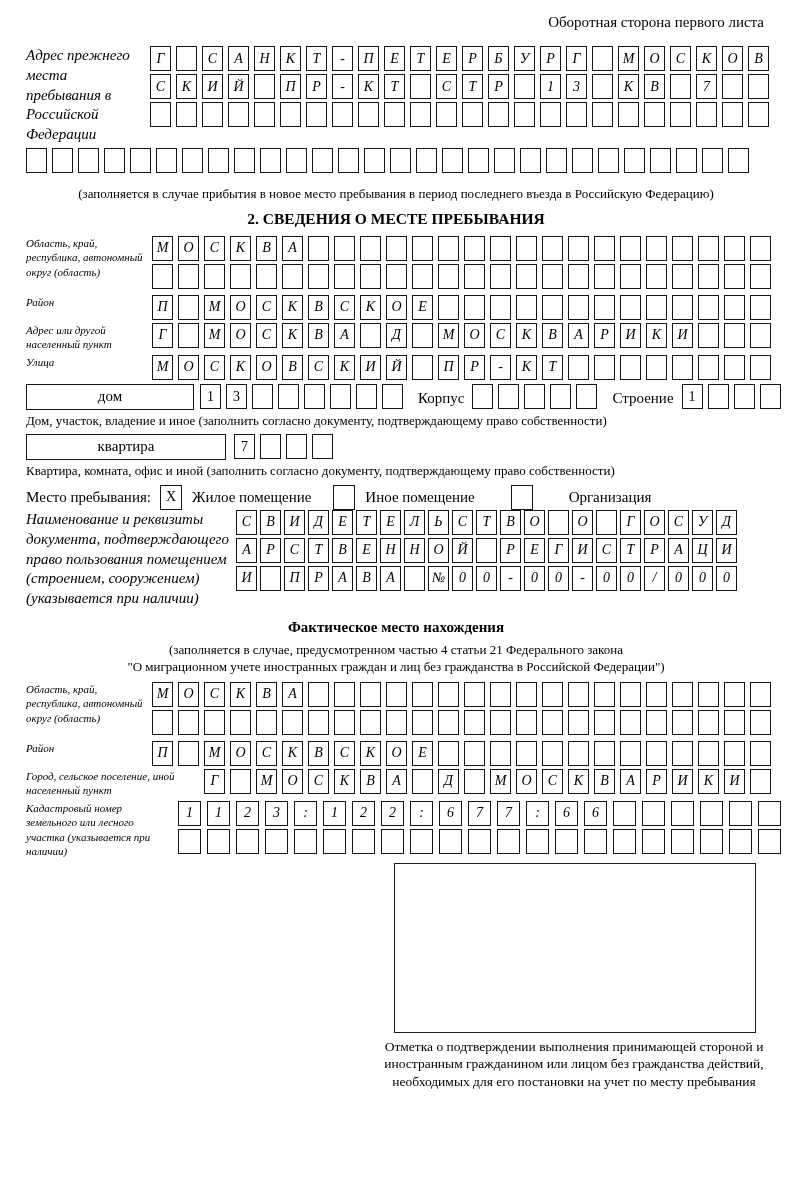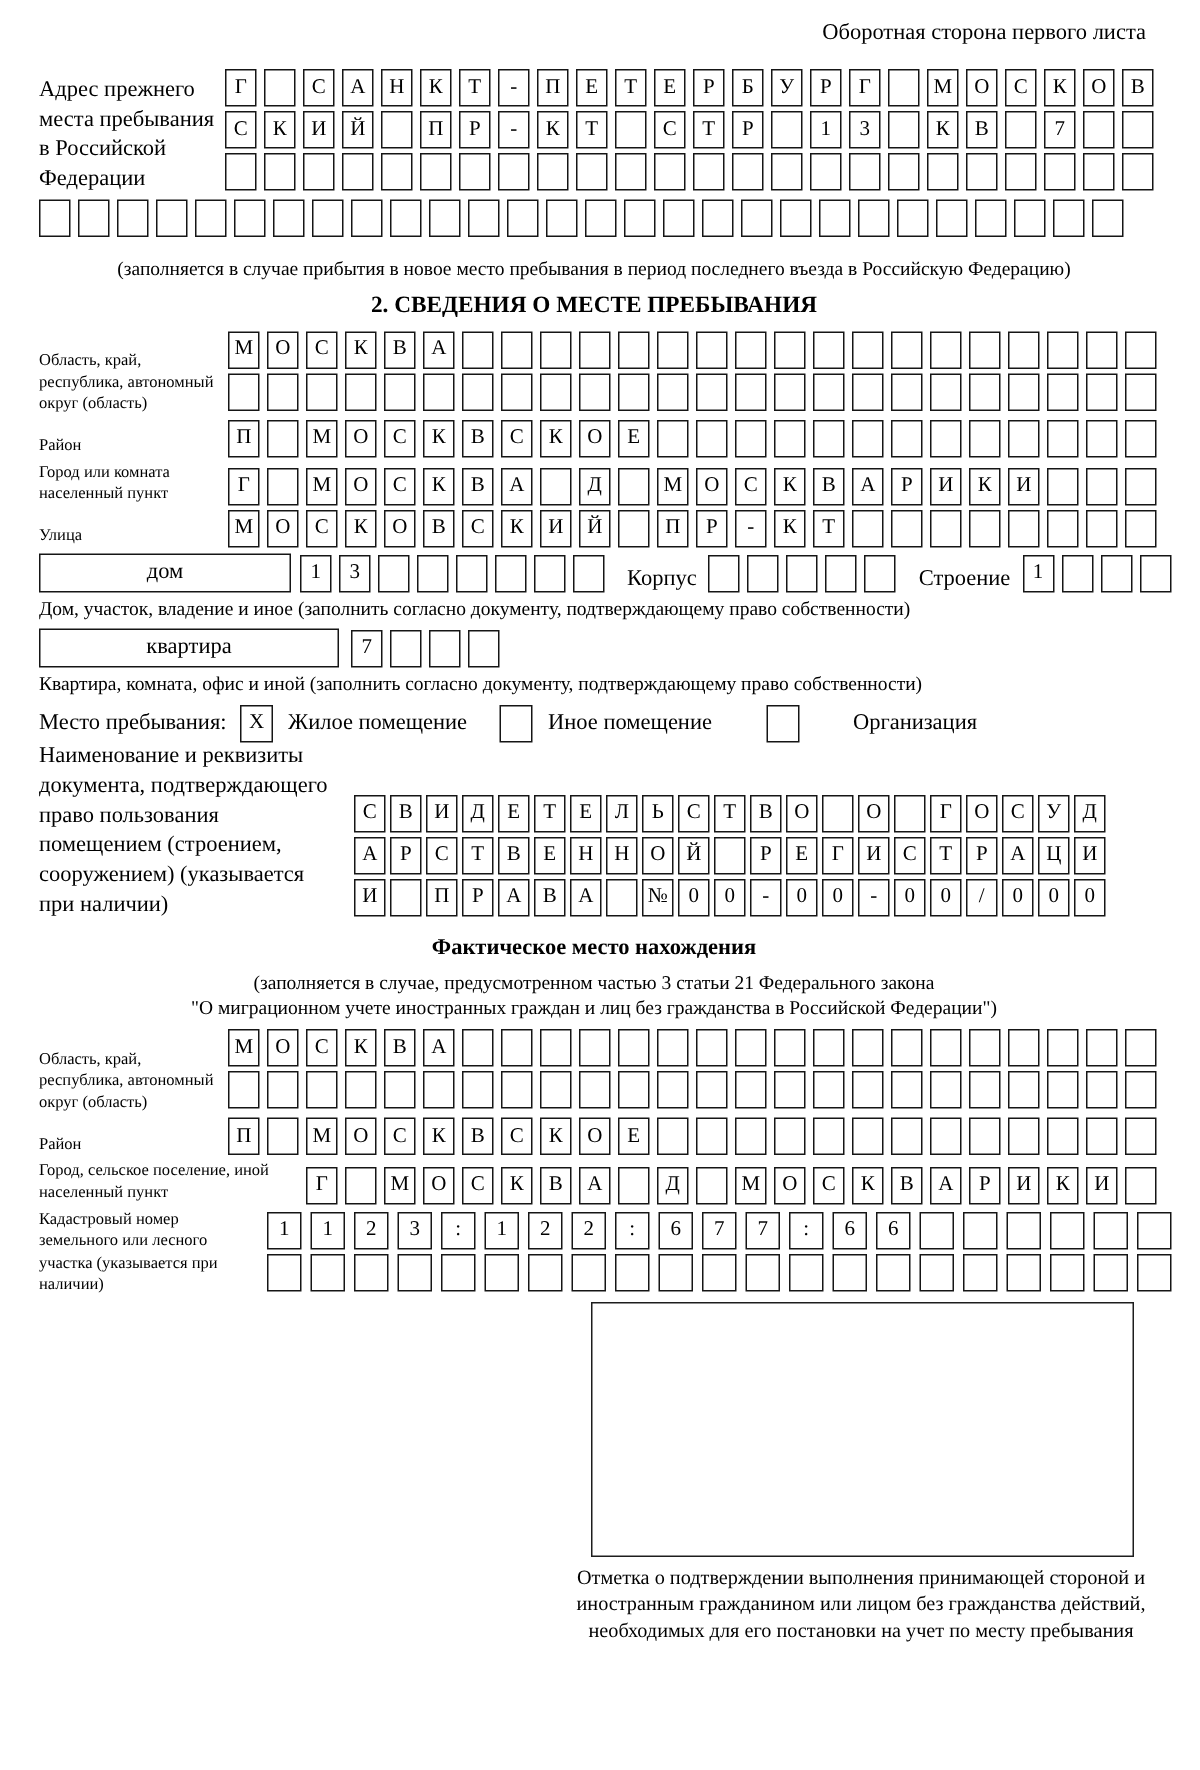--- a/index.html
+++ b/index.html
@@ -5,40 +5,40 @@
   * { box-sizing: border-box; }
   html,body { margin:0; padding:0; }
   body {
     width:800px; height:1180px; background:#ffffff; color:#000;
     font-family:"Liberation Serif","DejaVu Serif",serif;
     overflow:hidden;
   }
   .page { padding:14px 34px 0 26px; }
   .hdr { text-align:right; font-size:15px; padding-right:2px; }
 
-  .frow { display:flex; align-items:flex-end; margin-bottom:3px; }
+  .frow { display:flex; align-items:flex-start; margin-bottom:3px;font-style:italic; }
   .flabel { flex-shrink:0; font-size:11px; line-height:1.32; padding-right:7px; }
   .w124{width:124px;} .w126{width:126px;} .w152{width:152px;} .w178{width:178px;} .w210{width:210px;}
 
   .rows > .cells { margin-bottom:3px; }
   .cells { display:flex; }
   .cell {
     flex-shrink:0; width:21px; height:25px; border:1.5px solid #151515;
     margin-right:5px; display:flex; align-items:center; justify-content:center;
     font-size:14px; background:#fff;
   }
   .cells.sm .cell { margin-right:3px; }
   .cells.wd .cell { width:23px; margin-right:6px; }
 
   .cap { font-size:13px; line-height:1.3; }
   .center { text-align:center; }
   .title { text-align:center; font-weight:bold; font-size:15.5px; margin:7px 0 8px 0; }
   .subtitle { text-align:center; font-weight:bold; font-size:15px; margin:10px 0 6px 0; }
 
-  .domrow { display:flex; align-items:flex-end; margin:4px 0 3px 0; }
+  .domrow { display:flex; align-items:center; margin:4px 0 3px 0; }
   .wbox { flex-shrink:0; border:1.5px solid #151515; height:26px; display:flex; align-items:center; justify-content:center; font-size:15px; background:#fff; }
   .dom-box { width:168px; margin-right:6px; }
   .kv-box { width:200px; margin-right:8px; }
   .sep-label { font-size:15px; padding:4px 8px 0 10px; flex-shrink:0; }
   .fieldcap { font-size:13px; margin:1px 0 5px 0; }
 
   .opt-row { display:flex; align-items:center; margin-top:6px; font-size:15px; }
   .chk { flex-shrink:0; width:22px; height:25px; border:1.5px solid #151515; display:flex; align-items:center; justify-content:center; font-size:14px; }
   .opt-gap1 { margin-left:9px; } .opt-gap2 { margin-left:10px; }
   .opt-gap3 { margin-left:22px; } .opt-gap4 { margin-left:36px; }
@@ -253,21 +253,21 @@
         <span class="cell"></span>
         <span class="cell"></span>
         <span class="cell"></span>
         <span class="cell"></span>
         <span class="cell"></span>
         <span class="cell"></span>
       </div>
   </div>
 
   <div class="frow">
-    <div class="flabel w126">Город или комната населенный пункт</div>
+    <div class="flabel w126">Адрес или другой населенный пункт</div>
     <div class="cells">
         <span class="cell">Г</span>
         <span class="cell"></span>
         <span class="cell">М</span>
         <span class="cell">О</span>
         <span class="cell">С</span>
         <span class="cell">К</span>
         <span class="cell">В</span>
         <span class="cell">А</span>
         <span class="cell"></span>
@@ -439,21 +439,21 @@
           <span class="cell">0</span>
           <span class="cell">/</span>
           <span class="cell">0</span>
           <span class="cell">0</span>
           <span class="cell">0</span>
         </div>
     </div>
   </div>
 
   <div class="subtitle">Фактическое место нахождения</div>
-  <div class="cap center">(заполняется в случае, предусмотренном частью 3 статьи 21 Федерального закона</div>
+  <div class="cap center">(заполняется в случае, предусмотренном частью 4 статьи 21 Федерального закона</div>
   <div class="cap center" style="margin-bottom:6px;">"О миграционном учете иностранных граждан и лиц без гражданства в Российской Федерации")</div>
 
   <div class="frow">
     <div class="flabel w126">Область, край, республика, автономный округ (область)</div>
     <div class="rows">
       <div class="cells">
           <span class="cell">М</span>
           <span class="cell">О</span>
           <span class="cell">С</span>
           <span class="cell">К</span>

